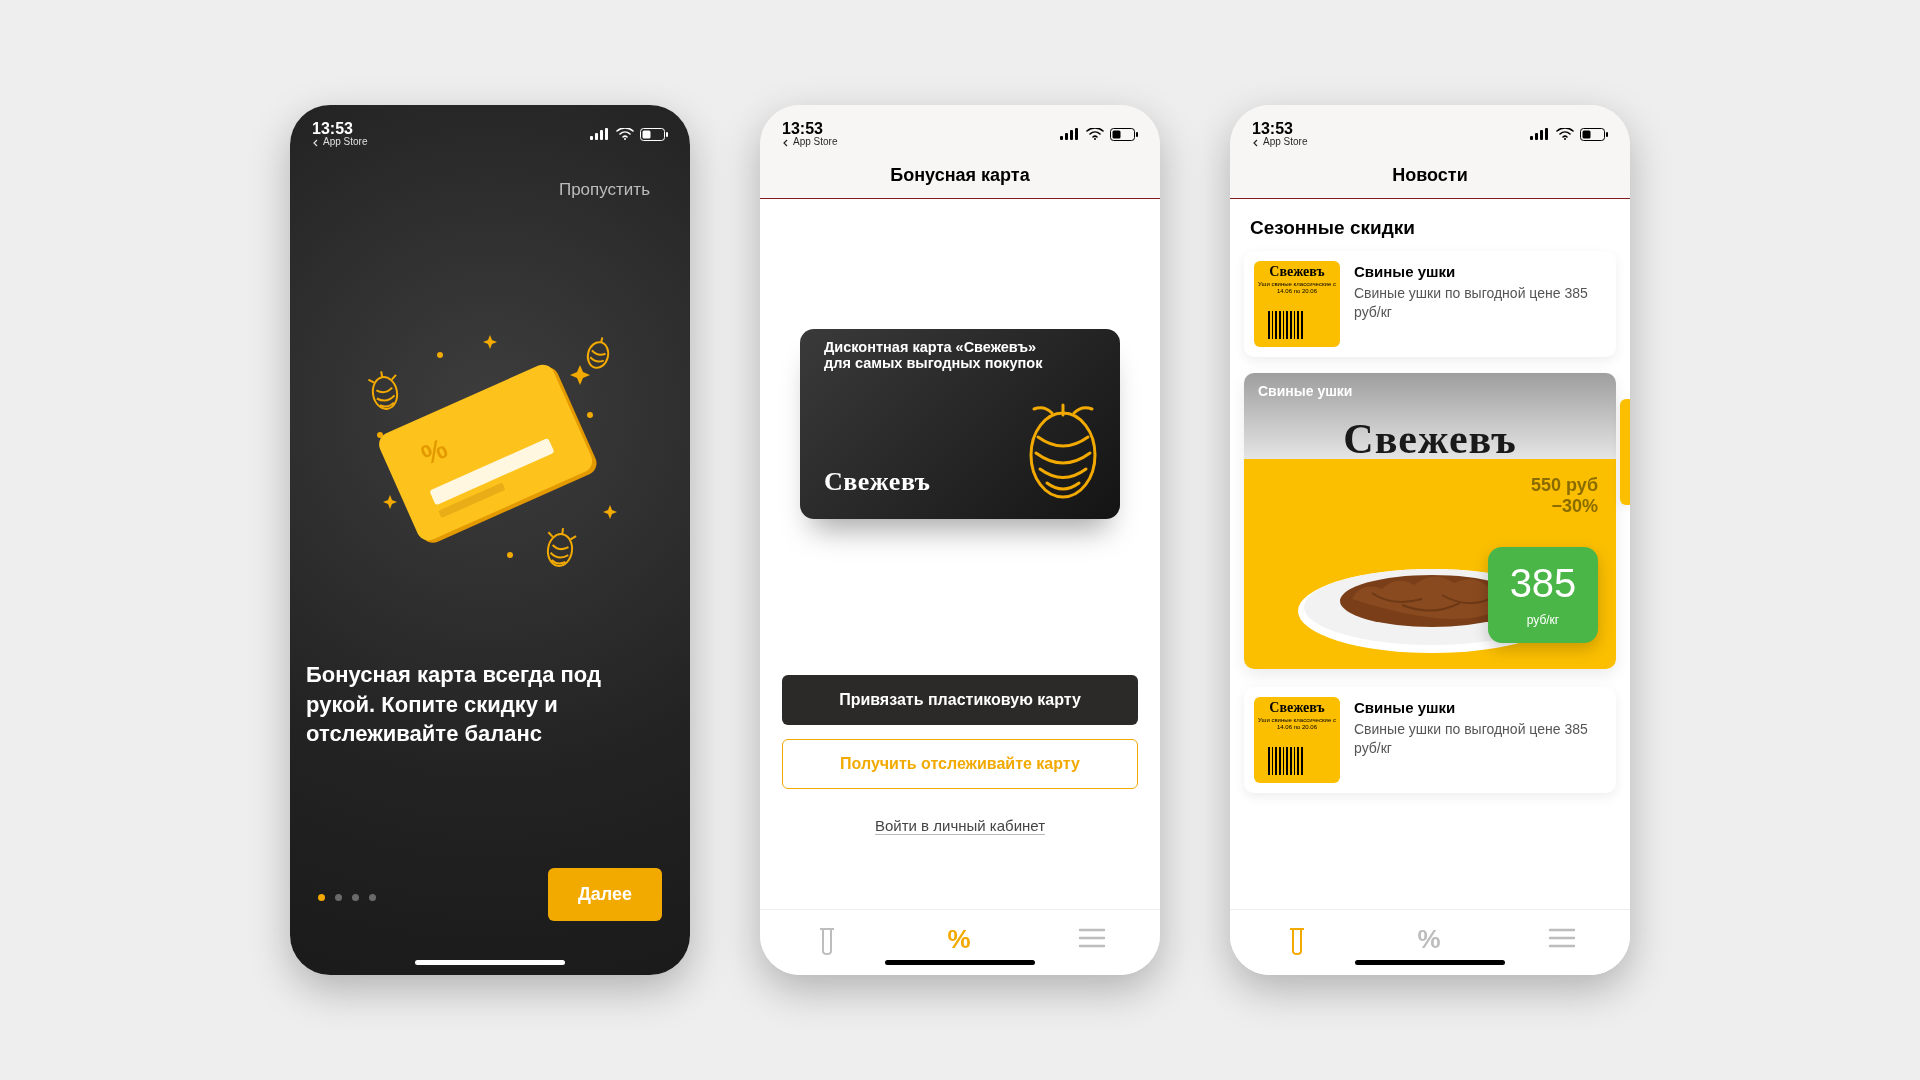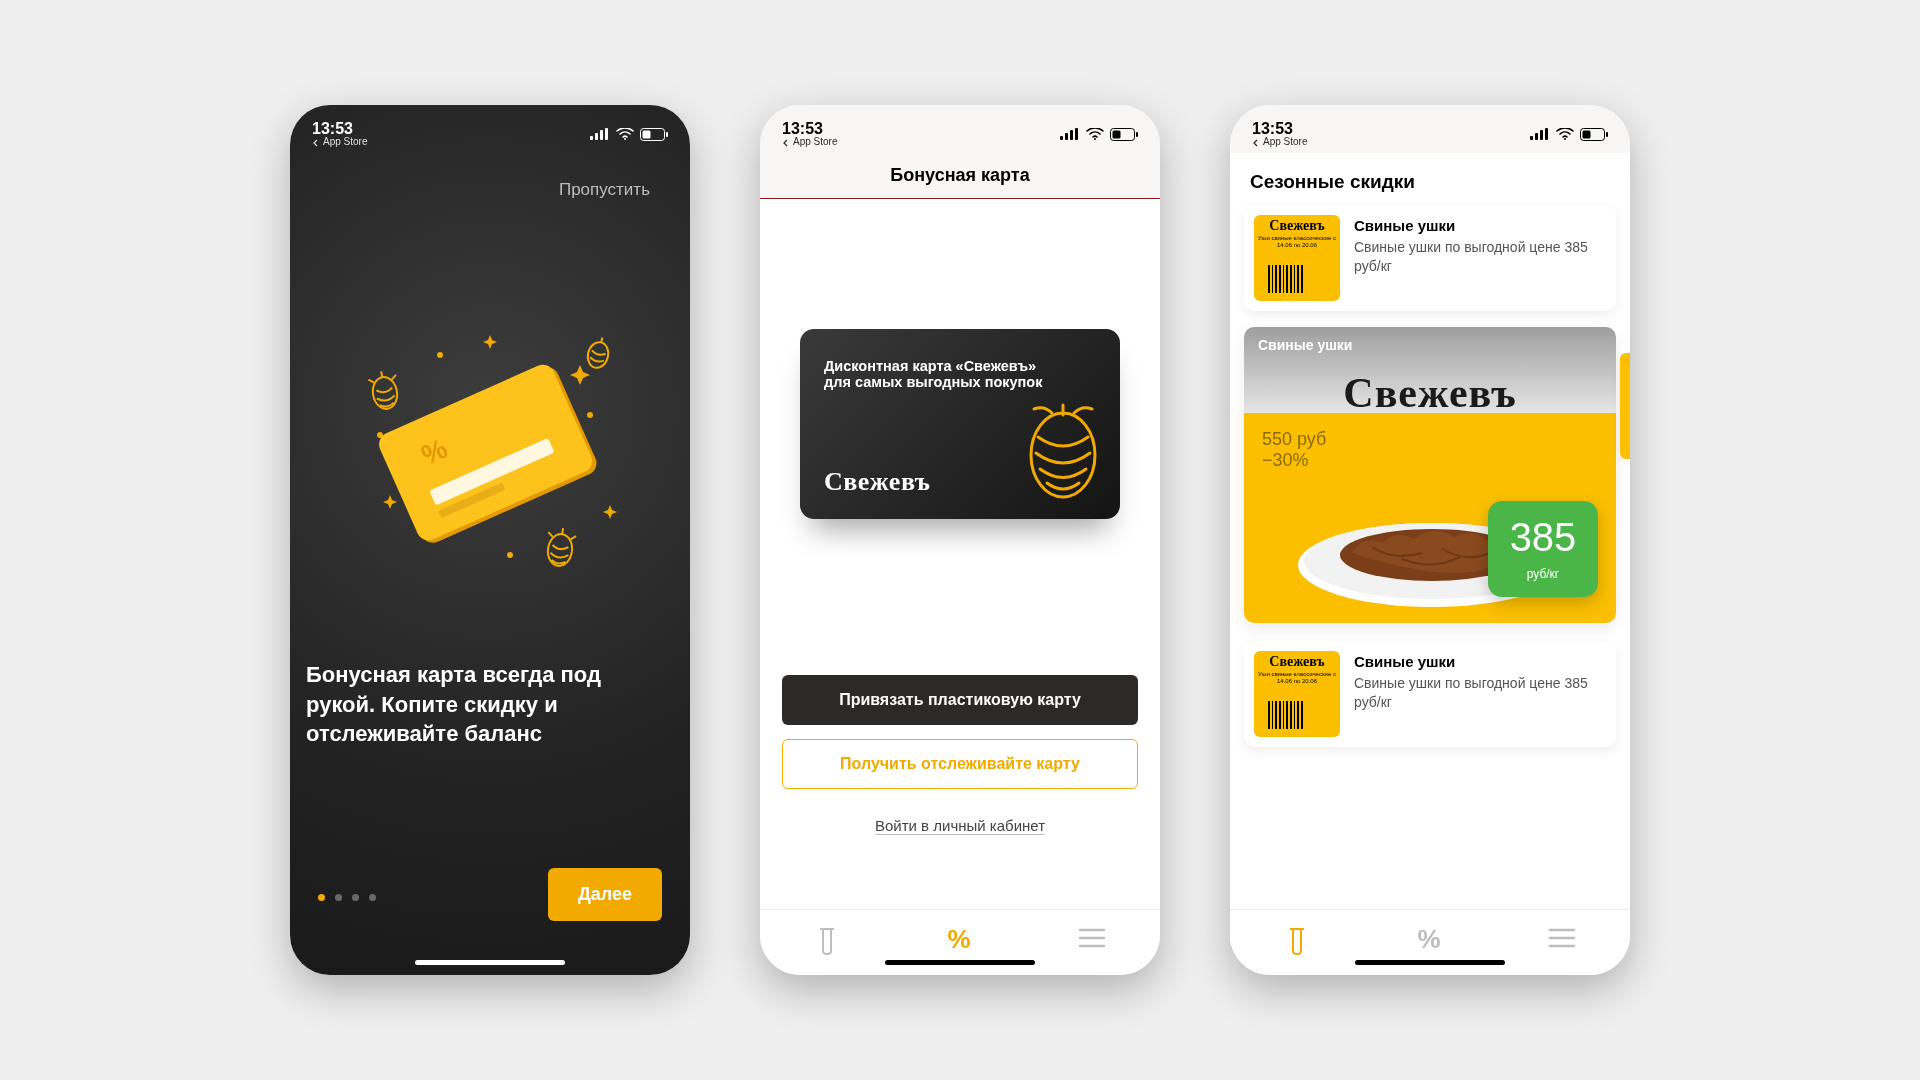--- a/index.html
+++ b/index.html
@@ -123,21 +123,21 @@
   }
   .content { flex:1; position:relative; overflow:hidden; }
   
   .hero-card {
     margin:130px auto 0;
     width:320px;
     height:190px;
     border-radius:14px;
     background:linear-gradient(135deg,#3a3a3a 0%, #141414 100%);
     color:#fff;
-    padding:29px 24px;
+    padding:10px 24px;
     position:relative;
     box-shadow:0 22px 30px -12px rgba(0,0,0,.35);
   }
   .hero-card .line1 { font-size:14.5px; font-weight:600;}
   .hero-card .brand {
     position:absolute;
     left:24px;
     bottom:22px;
     font-family:"Times New Roman",serif;
     font-size:26px;
@@ -274,21 +274,21 @@
     font-size:42px;
     color:#1a1a1a;
     letter-spacing:1px;
   }
   .promo-mid {
     background:#fbbf00;
     height:210px;
     position:relative;
     padding:16px 18px;
   }
-  .promo-mid .old { color:#8a6b00; font-size:18px; font-weight:400; line-height:1.15;}
+  .promo-mid .old { color:#8a6b00; font-size:18px; font-weight:700; line-height:1.15;text-align:right;}
   .plate {
     position:absolute;
     left:48px;
     top:70px;
     width:280px;
     height:130px;
   }
   .price-badge {
     position:absolute;
     right:18px;
@@ -519,20 +519,21 @@
         </span>
       <span class="ico-batt">
           <svg width="28" height="13">
             <rect x="0.5" y="0.5" width="24" height="12" rx="3" stroke="#000" fill="none"></rect>
             <rect x="2.5" y="2.5" width="8" height="8" rx="1.5" fill="#000"></rect>
             <rect x="26" y="4" width="2" height="5" rx="1" fill="#000"></rect>
           </svg>
         </span>
     </div>
   </div>
+  <div class="navbar">Новости</div>
 
   <div class="content">
     <div class="news-body">
       <div class="section-title">Сезонные скидки</div>
 
       <div class="small-card">
         <div class="thumb">
           <div class="brand-s">Свежевъ</div>
           <div class="sub">Уши свиные классические с 14.06 по 20.06</div>
           <div class="barcode">

